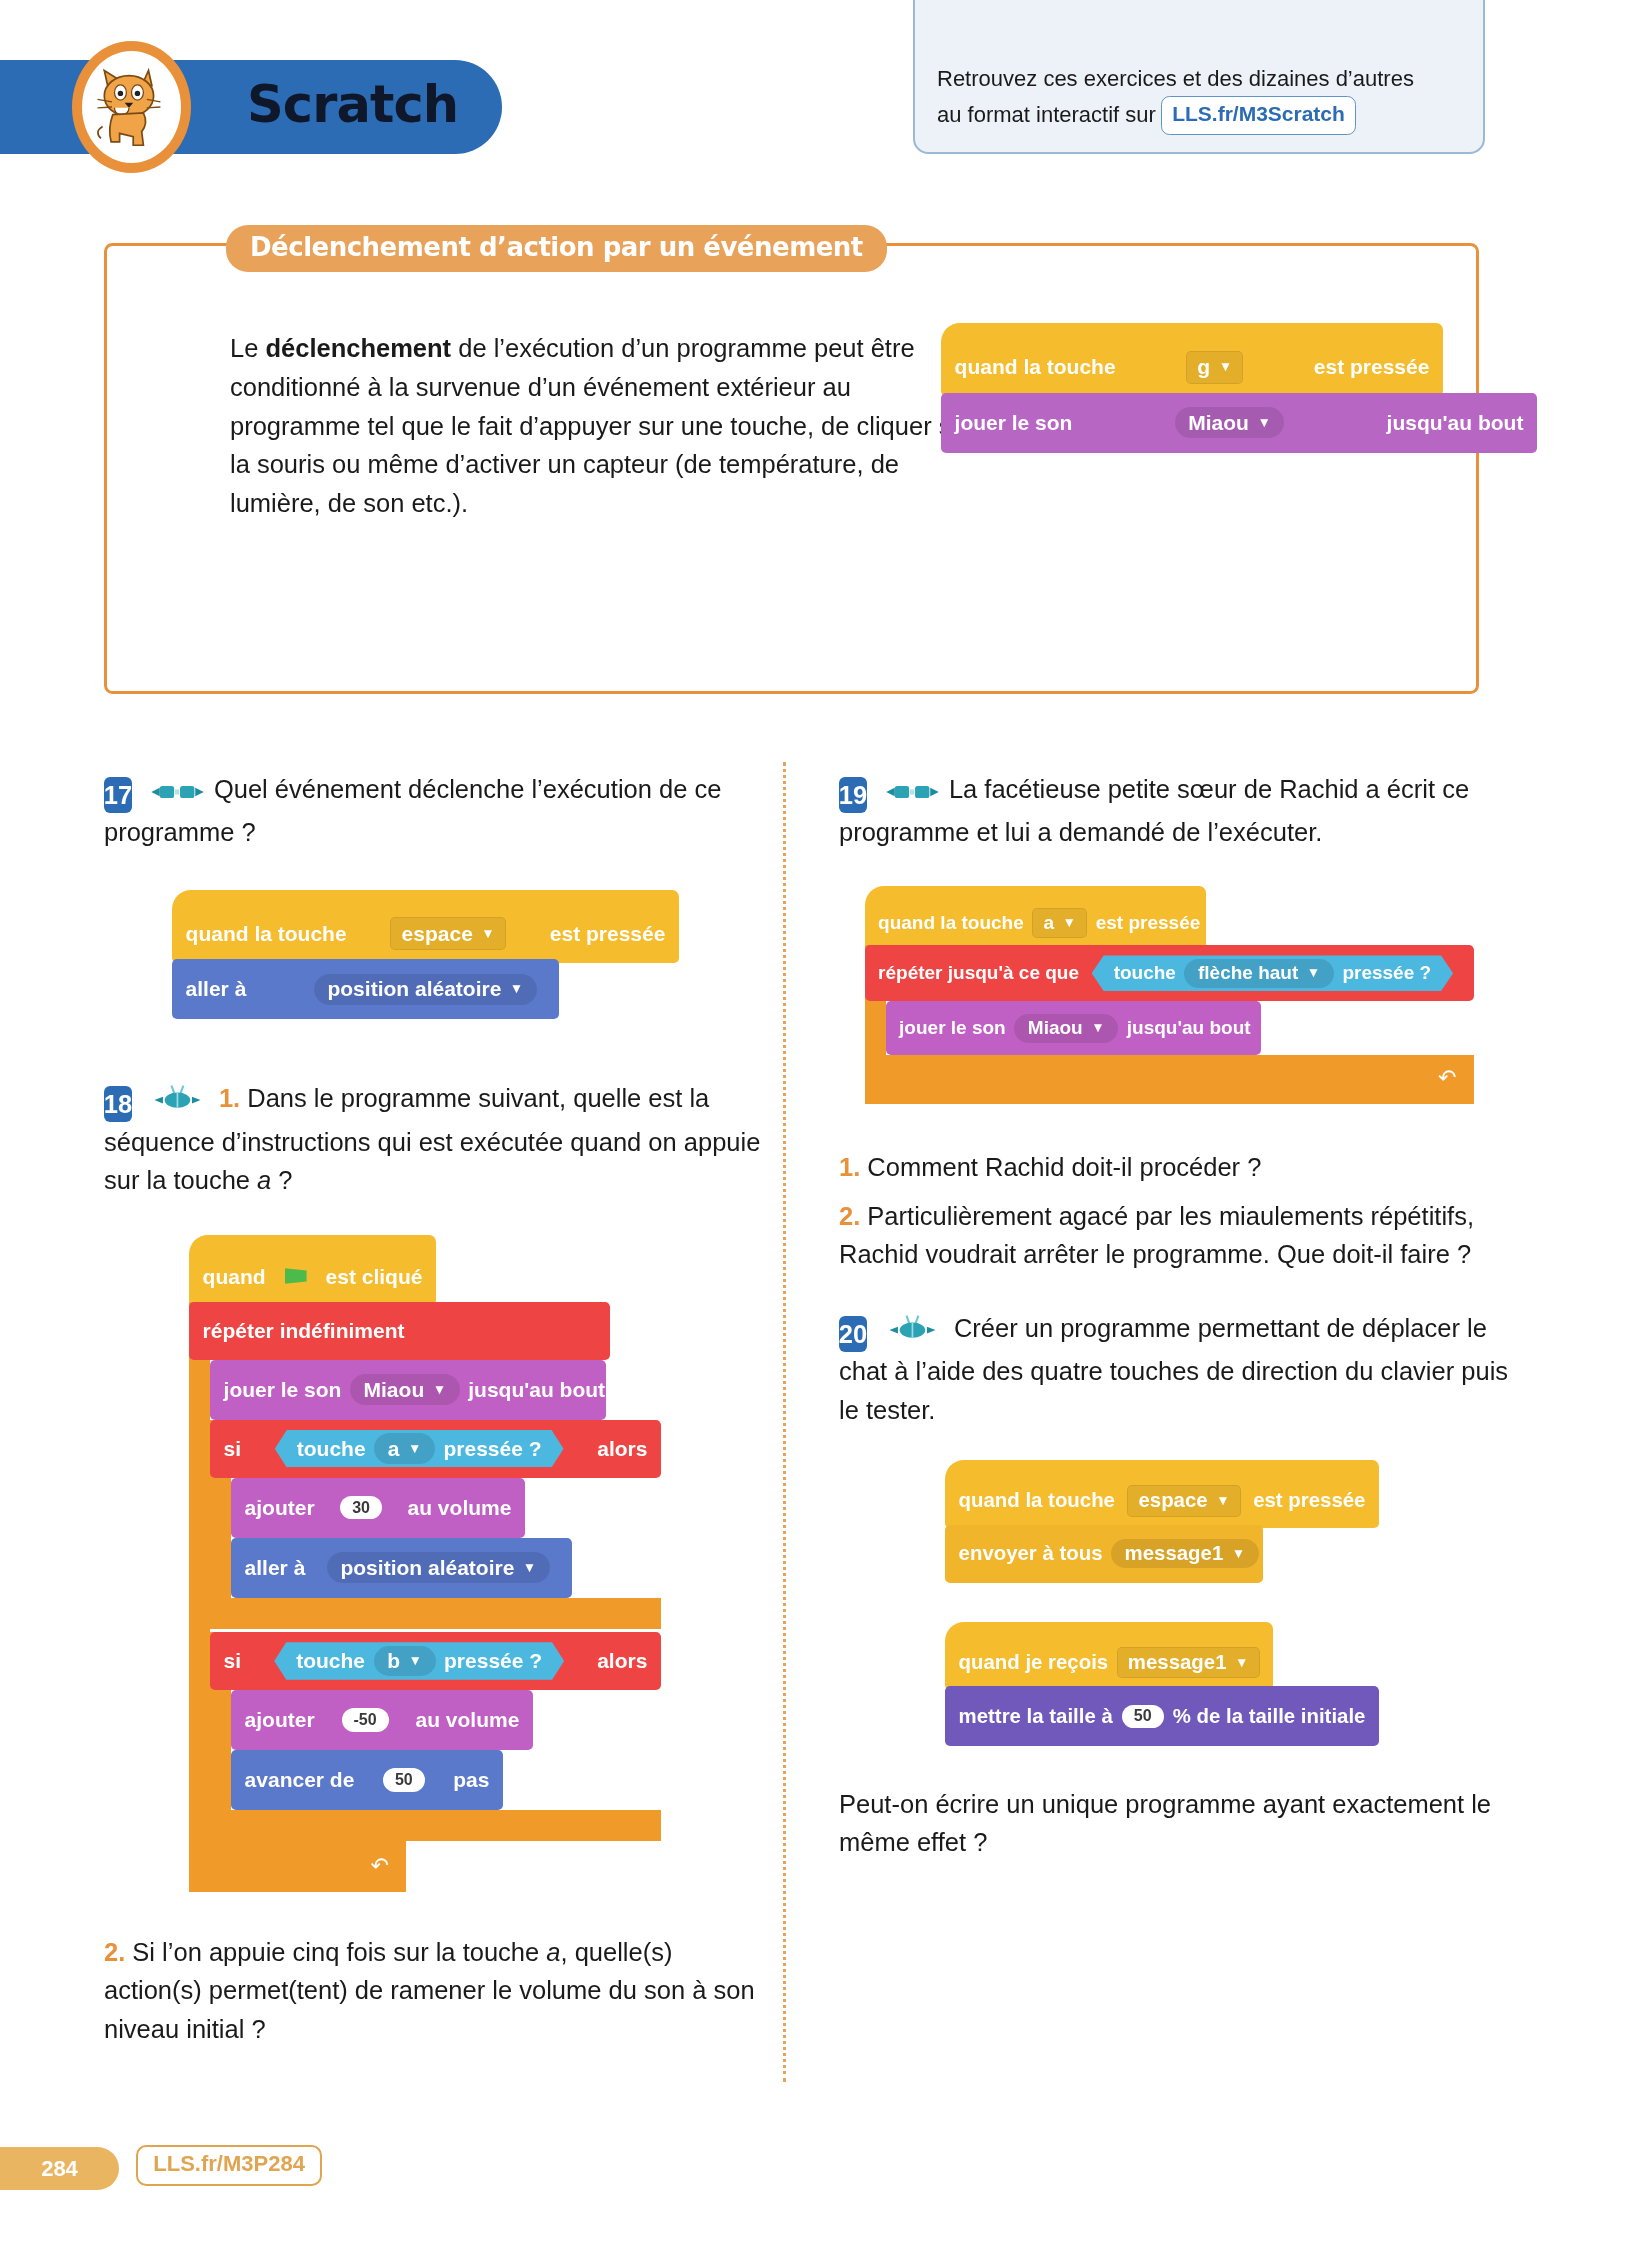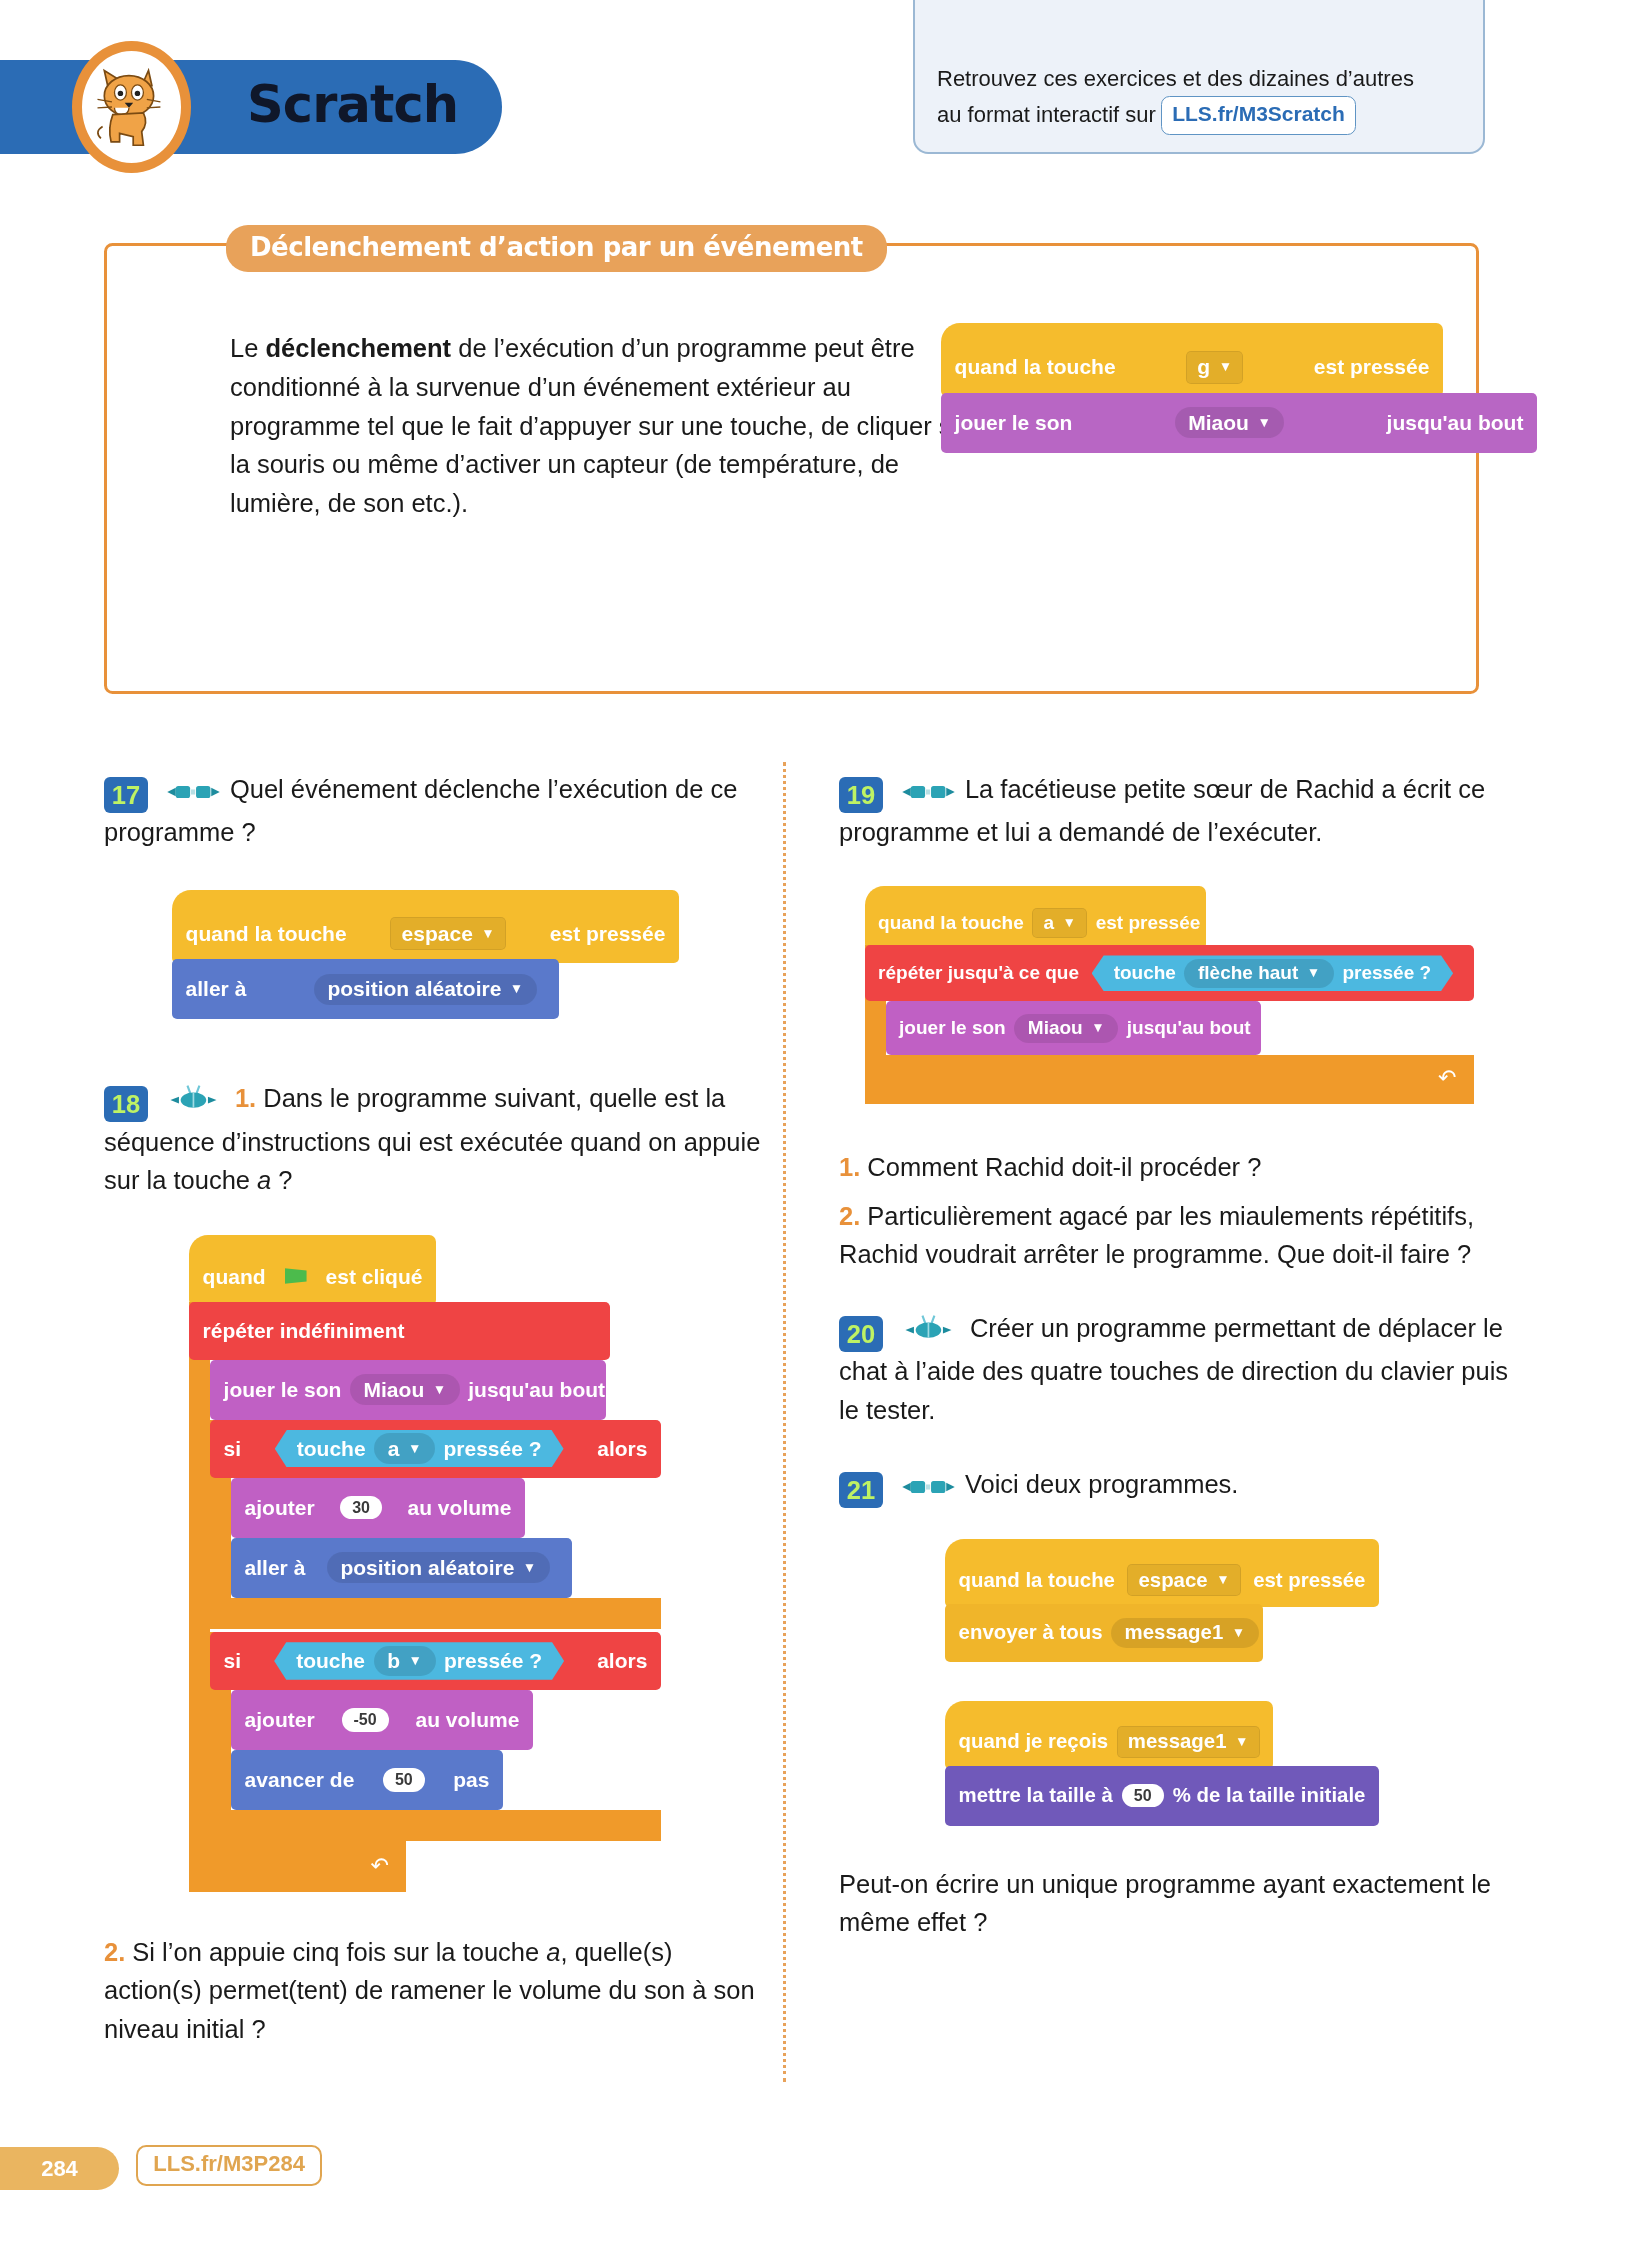--- a/index.html
+++ b/index.html
@@ -195,25 +195,25 @@
   .ex-text {
     font-size: 25.5px;
     line-height: 1.50;
     color: #1a1a1a;
   }
   .ex-text i { font-style: italic; }
   .numbox {
     display: inline-flex;
     align-items: center; justify-content: center;
     background: #2b6cb5;
-    color: #bef264;
+    color: #ffffff;
     font-weight: bold;
     font-size: 25.5px;
     border-radius: 6px;
-    width: 44px; height: 36px;
+    width: 28px; height: 36px;
     vertical-align: -6px;
     margin-right: 8.5px;
   }
   .sub-num {
     color: #e8913a;
     font-weight: bold;
   }
   .plug-icon { display: inline-block; vertical-align: -5.1px; margin: 0 10.2px; }
   .para { margin-bottom: 17px; }
 
@@ -505,31 +505,20 @@
         <svg width="58" height="29" viewBox="0 0 68 34" xmlns="http://www.w3.org/2000/svg">
           <path d="M24 3 L28 14 M38 3 L34 14" stroke="#6fc7d8" stroke-width="2.5" fill="none"></path>
           <path d="M4 20 L14 16 L14 24 Z" fill="#1d8c9e"></path>
           <ellipse cx="31" cy="20" rx="15" ry="9" fill="#2ba3b5"></ellipse>
           <line x1="31" y1="11" x2="31" y2="29" stroke="#9fdbe4" stroke-width="2"></line>
           <path d="M58 20 L48 16 L48 24 Z" fill="#1d8c9e"></path>
         </svg>
       </span><span>Créer un programme permettant de déplacer le chat à l’aide des quatre touches de direction du clavier puis le tester.</span>
     </div>
 
-    <div class="ex-text" style="margin-top:36px;">
-      <span class="numbox">21</span><span class="plug-icon">
-        <svg width="53" height="22" viewBox="0 0 62 26" xmlns="http://www.w3.org/2000/svg">
-          <path d="M0 13 L10 8 L10 18 Z" fill="#1d8c9e"></path>
-          <rect x="10" y="6" width="17" height="14" rx="3" fill="#2ba3b5"></rect>
-          <rect x="28" y="10" width="5" height="6" fill="#b8dfe4"></rect>
-          <rect x="34" y="6" width="17" height="14" rx="3" fill="#2ba3b5"></rect>
-          <path d="M62 13 L52 8 L52 18 Z" fill="#1d8c9e"></path>
-        </svg>
-      </span><span>Voici deux programmes.</span>
-    </div>
 
     <div class="sb" style="margin-top:31px; margin-left:106px;">
       <div class="blk event hat" style="height:68px; width:434px; padding-top:13.6px; font-size:20.4px;">
         <span>quand la touche</span>
         <span class="field-rect">
           <span>espace</span>
           <span class="caret">▼</span>
         </span>
         <span>est pressée</span>
       </div>

